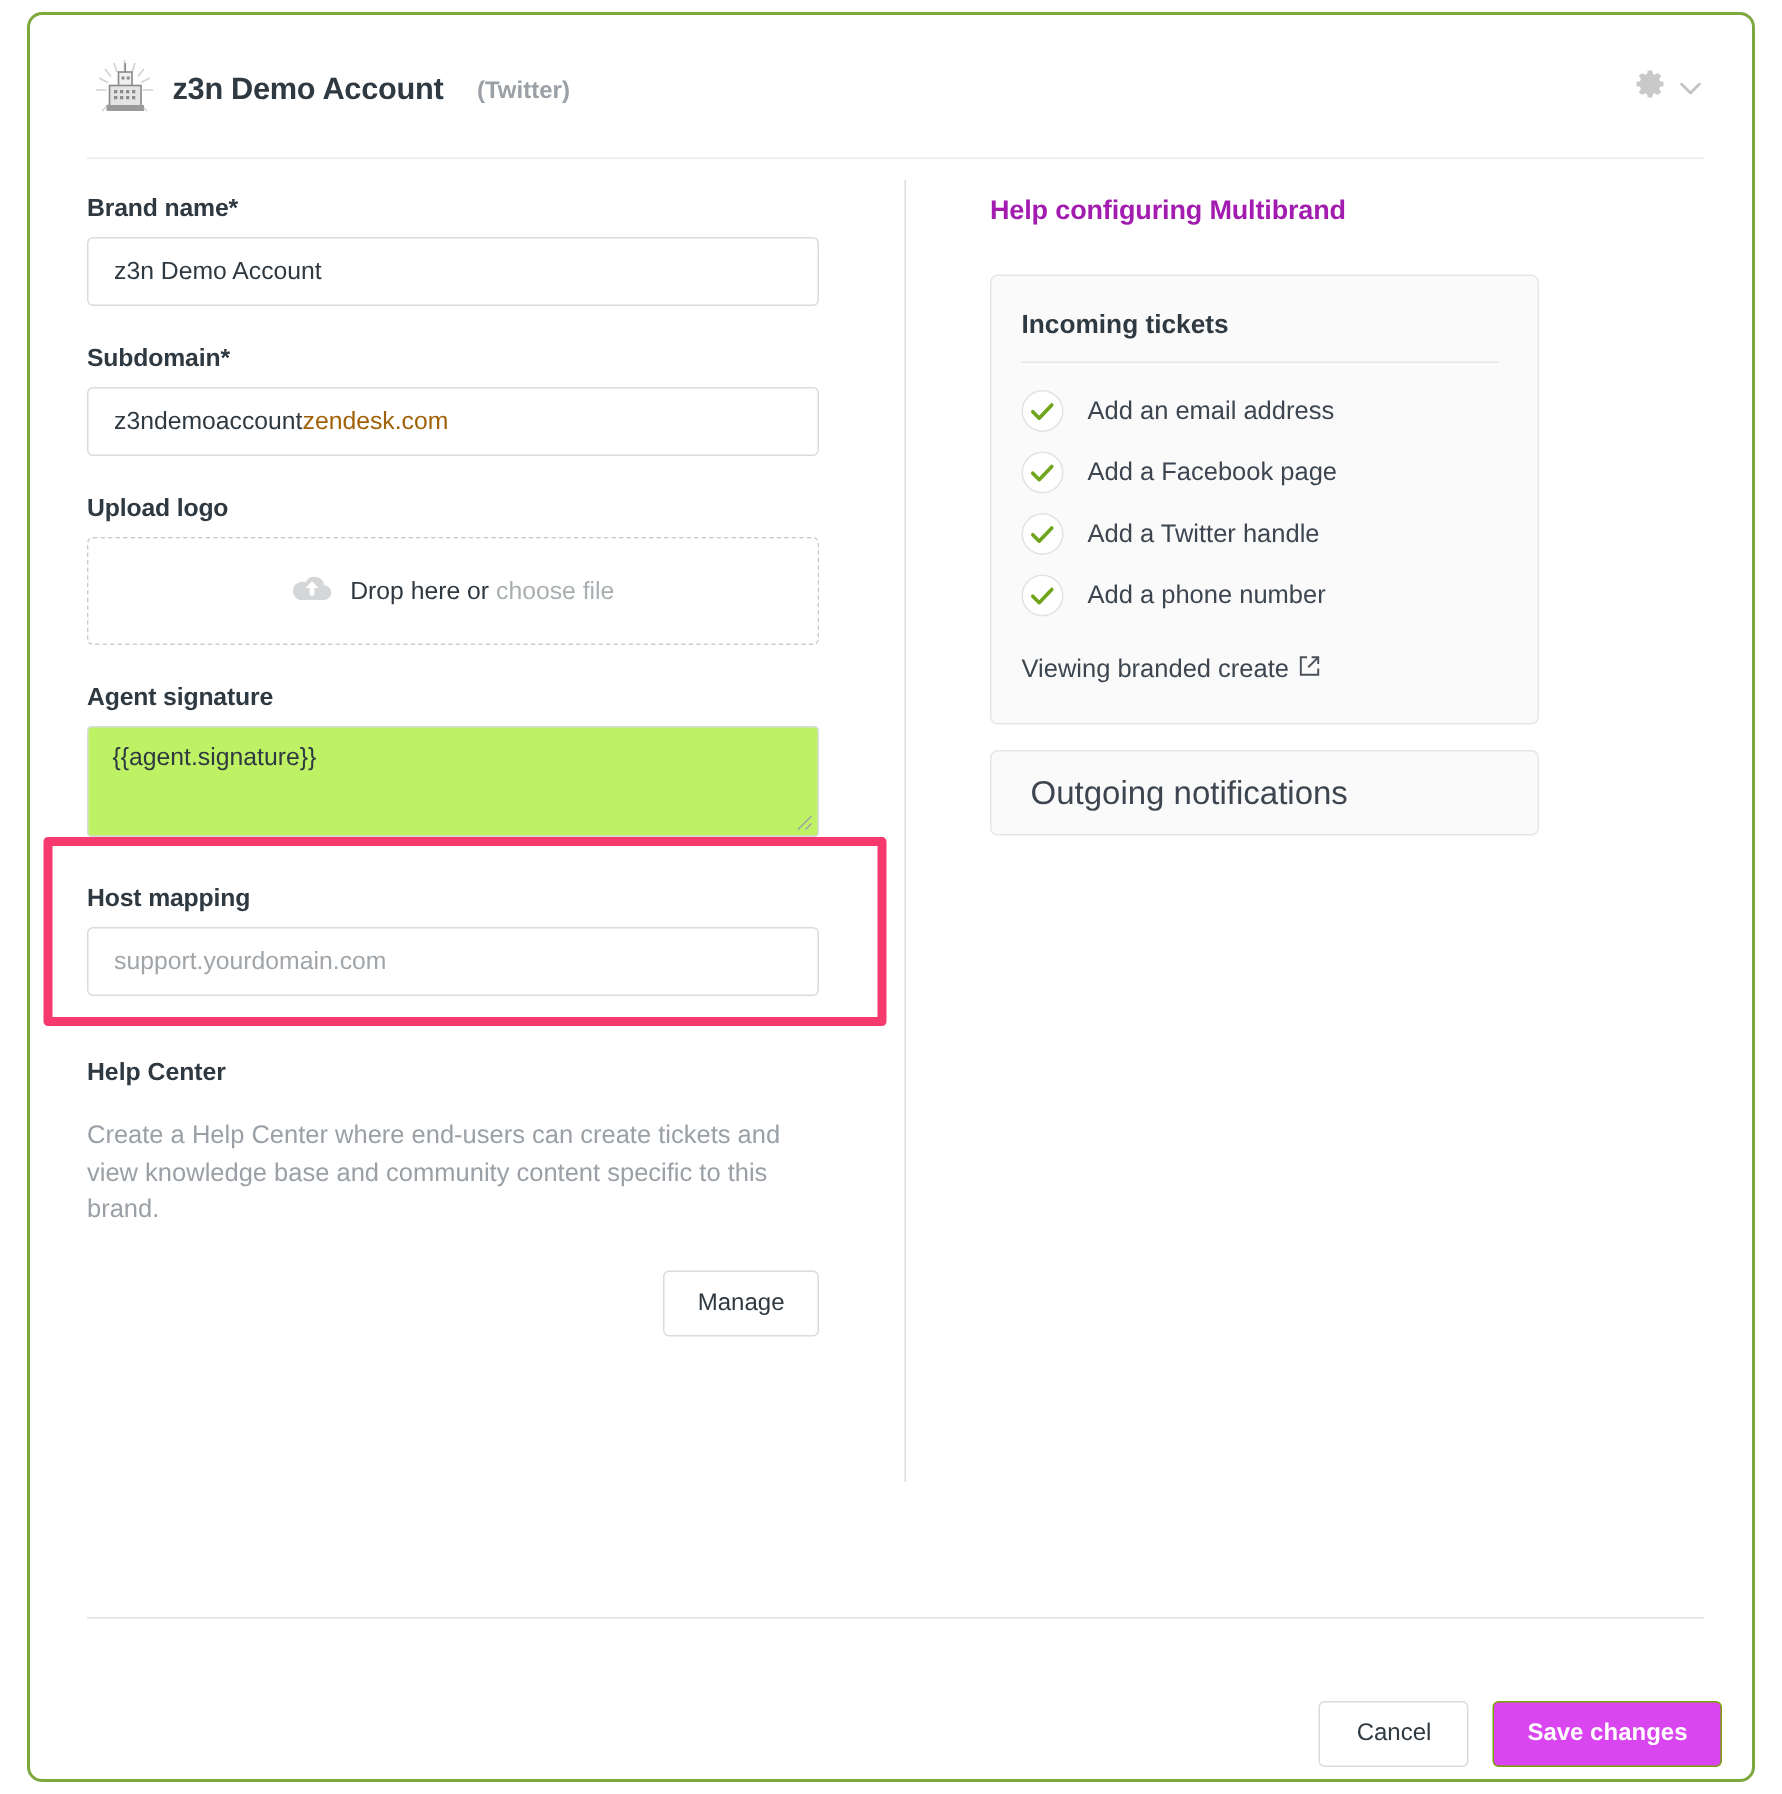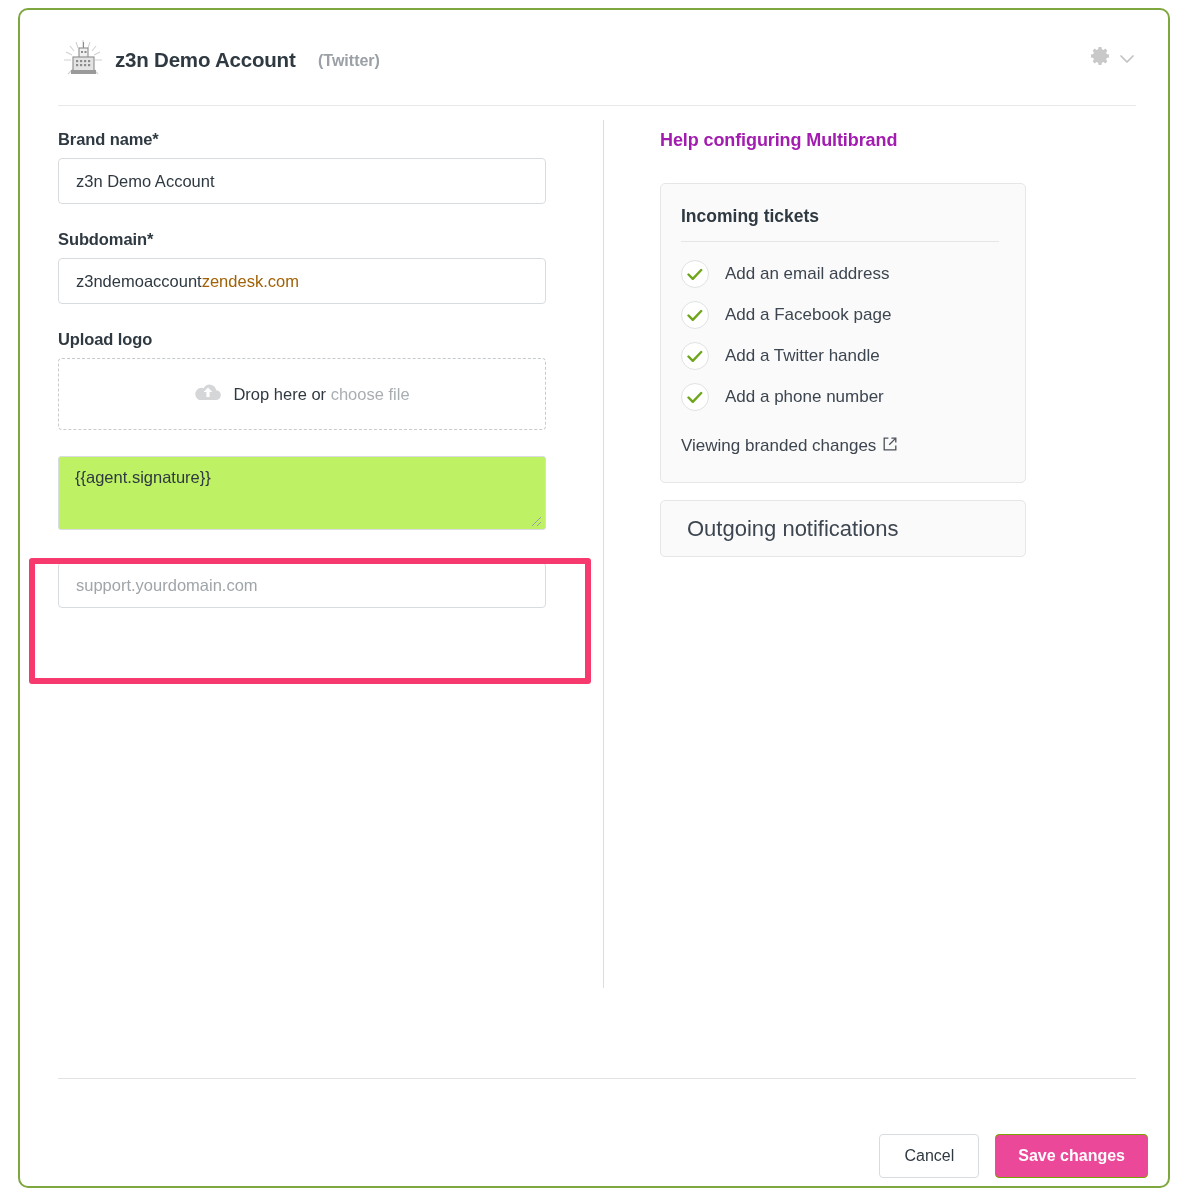--- a/index.html
+++ b/index.html
@@ -196,21 +196,21 @@
   
   .foot-rule {
     position: absolute; left: 38px; top: 1068px;
     width: 1078px; height: 1px; background: #e2e2e2;
   }
   .foot {
     position: absolute; right: 20px; top: 1124px;
     display: flex; align-items: center; gap: 16px;
   }
   .btn-save {
-    background: #ec4899; border: 1px solid #78A300; color: #fff;
+    background: #d946ef; border: 1px solid #78A300; color: #fff;
     height: 44px; padding: 0 22px; font-weight: bold;
   }
   .btn-cancel { height: 44px; padding: 0 24px; }
 </style>
 </head>
 <body>
 
 <div class="page-frame">
 
   <div class="hdr">
@@ -289,37 +289,46 @@
             <path d="M22.2 8.2a6.6 6.6 0 0 0-12.4-2A5.2 5.2 0 0 0 5.4 18h16.3a4.9 4.9 0 0 0 .5-9.8z"></path>
             <path d="M14 5.4 9.6 10h8.8z" fill="#ffffff"></path>
             <rect x="12.4" y="9" width="3.2" height="6" fill="#ffffff"></rect>
           </svg>
         </span>
         <span class="dz-text"><span>Drop here or</span> <span class="muted">choose file</span></span>
       </div>
     </div>
 
     <div class="field-block">
+      <div class="fld-label">Agent signature</div>
       <div class="sig-area">
         <span>{{agent.signature}}</span>
         <span class="resize-grip">
           <svg width="14" height="14" viewBox="0 0 14 14">
             <line x1="13" y1="4" x2="4" y2="13" stroke="#9aa0a5" stroke-width="1"></line>
             <line x1="13" y1="9" x2="9" y2="13" stroke="#9aa0a5" stroke-width="1"></line>
           </svg>
         </span>
       </div>
     </div>
 
     <div class="field-block" style="margin-top:32px;">
+      <div class="fld-label">Host mapping</div>
       <div class="fld-input placeholder">
         <span>support.yourdomain.com</span>
       </div>
     </div>
 
+    <div style="margin-top:42px;">
+      <div class="hc-title">Help Center</div>
+      <div class="hc-desc">Create a Help Center where end-users can create tickets and view knowledge base and community content specific to this brand.</div>
+      <div class="hc-manage-wrap">
+        <button class="btn btn-secondary">Manage</button>
+      </div>
+    </div>
   </div>
 
   <div class="highlight-box"></div>
 
   <div class="col-divider"></div>
 
   <div class="col-right">
     <div class="rc-heading">Help configuring Multibrand</div>
 
     <div class="card card-incoming">
@@ -355,21 +364,21 @@
       <div class="check-row">
         <span class="check-circle">
           <svg width="16" height="13" viewBox="0 0 16 13">
               <polyline points="1.5,6.5 5.8,10.8 14.2,2" fill="none" stroke="#6FA51B" stroke-width="2.4" stroke-linecap="round" stroke-linejoin="round"></polyline>
             </svg>
         </span>
         <span class="check-label">Add a phone number</span>
       </div>
 
       <div class="card-link">
-        <span>Viewing branded changes</span>
+        <span>Viewing branded create</span>
         <span class="ext">
           <svg width="14" height="14" viewBox="0 0 14 14">
             <path d="M5.4 1.2H1.2v11.6h11.6V8.6" fill="none" stroke="#4a5159" stroke-width="1.3"></path>
             <line x1="6.2" y1="7.8" x2="12.6" y2="1.4" stroke="#4a5159" stroke-width="1.3"></line>
             <polyline points="8.4,1.2 12.8,1.2 12.8,5.6" fill="none" stroke="#4a5159" stroke-width="1.3"></polyline>
           </svg>
         </span>
       </div>
     </div>
 

